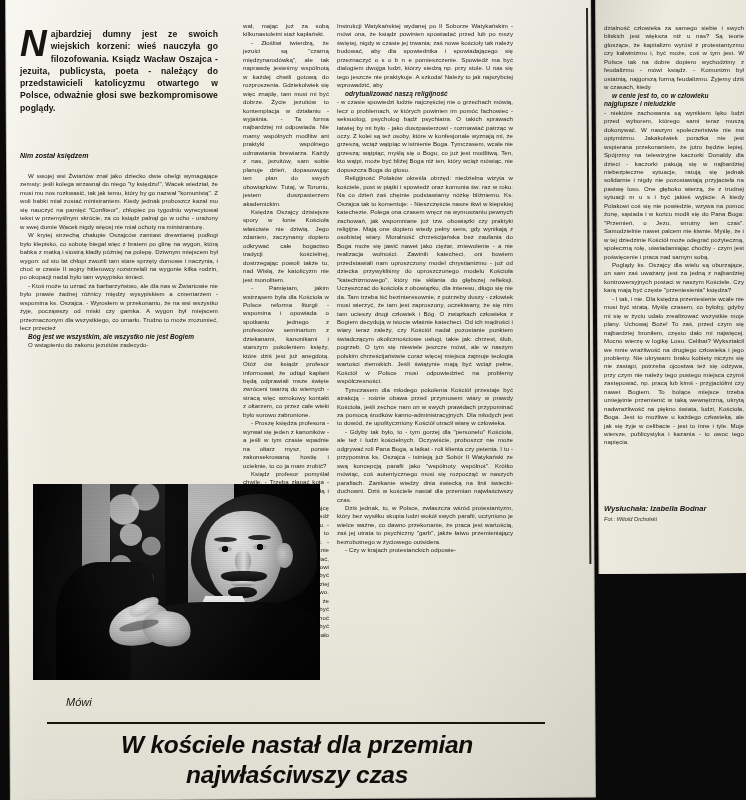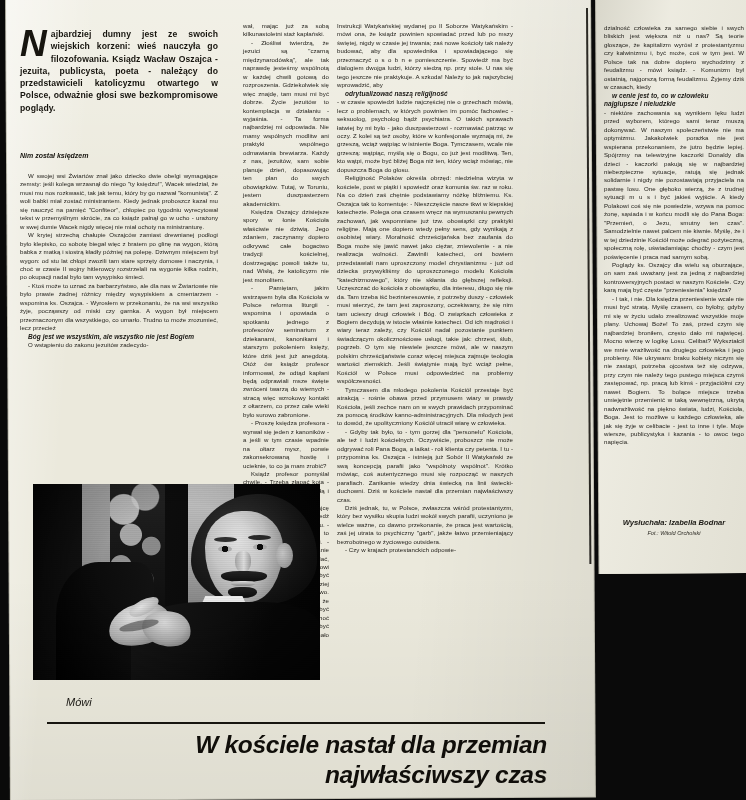--- a/index.html
+++ b/index.html
@@ -294,30 +294,30 @@
     position: absolute;
     left: 47px;
     top: 730px;
     width: 500px;
     font-weight: bold;
     font-style: italic;
     font-size: 24.5px;
     line-height: 30px;
     letter-spacing: -0.3px;
     color: #100e0a;
-    text-align: right;
+    text-align: center;
   }
 
   
   #byline {
     position: absolute;
     left: 604px;
-    top: 518px;
+    top: 504px;
     width: 140px;
-    text-align: center;
+    text-align: left;
     color: #1b1914;
   }
   #byline .b1 { font-weight: bold; font-style: italic; font-size: 7.6px; }
   #byline .b2 { font-style: italic; font-size: 5.6px; margin-top: 3px; color: #2a2822; }
 </style>
 </head>
 <body>
 
 <div id="page">
 

